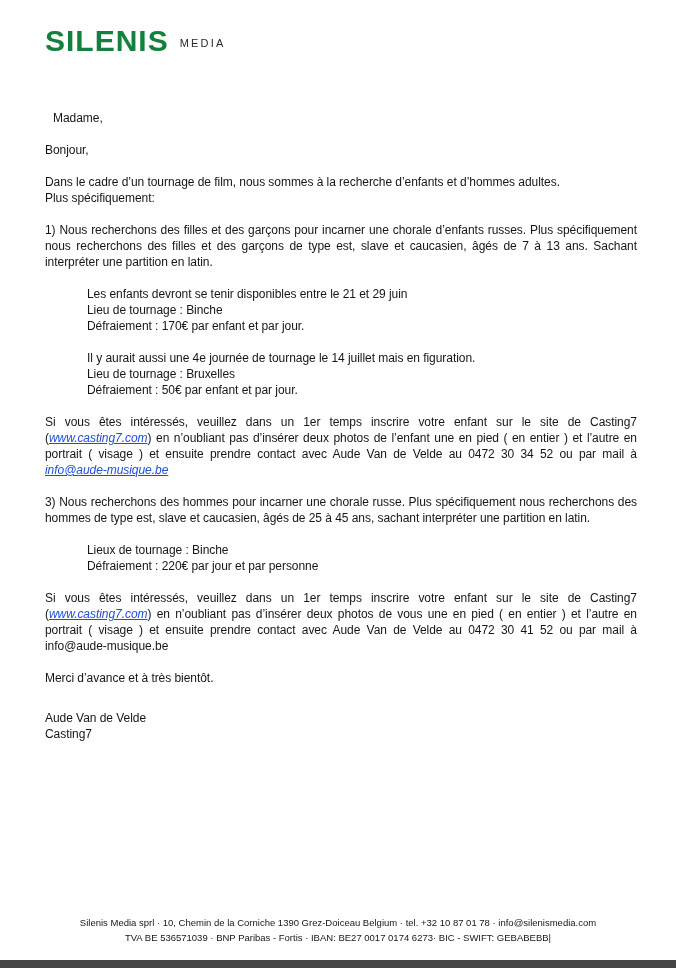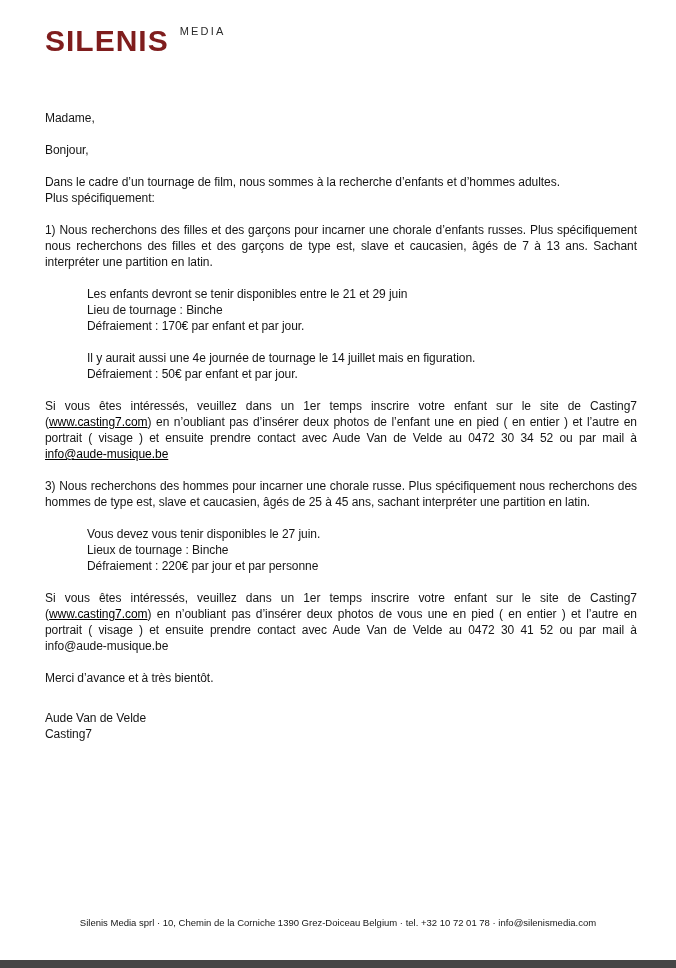--- a/index.html
+++ b/index.html
@@ -11,38 +11,38 @@
     overflow:hidden;
     color:#151515;
   }
   
   .logo{
     position:absolute;left:45px;top:26px;
     display:flex;align-items:flex-start;
   }
   .logo-primary{
     font-size:30px;font-weight:bold;letter-spacing:1px;
-    color:#7f1d1d;line-height:30px;
+    color:#15803d;line-height:30px;
   }
   .logo-secondary{
     font-size:11px;font-weight:500;letter-spacing:2.2px;
-    color:#2a2a2a;margin-left:11px;margin-top:0;line-height:11px;
+    color:#2a2a2a;margin-left:11px;margin-top:12px;line-height:11px;
   }
   
   .letter{
     position:absolute;left:45px;top:110px;width:592px;
     font-size:12px;line-height:16px;letter-spacing:-0.05px;
   }
   .letter p{margin:16px 0 0 0;}
-  .letter p.first{margin-top:0;}
+  .letter p.first{margin-top:0;margin-left:8px;}
   .line{display:block;}
   .justify{text-align:justify;}
   .indent{padding-left:42px;}
   .sig{margin-top:24px !important;text-align:left;}
-  a.link{color:#000000;text-decoration:underline;cursor:pointer;}
+  a.link{color:#1d4ed8;text-decoration:underline;cursor:pointer;font-style:italic;}
   
   .footer{
     position:absolute;left:0;top:915px;width:676px;
     text-align:center;font-size:9.5px;line-height:15px;color:#161616;
     letter-spacing:0px;
   }
   .bottom-bar{
     position:absolute;left:0;bottom:0;width:676px;height:8px;
     background:#454545;
   }
@@ -73,43 +73,44 @@
     <p class="justify">1) Nous recherchons des filles et des garçons pour incarner une chorale d’enfants russes. Plus spécifiquement nous recherchons des filles et des garçons de type est, slave et caucasien, âgés de 7 à 13 ans. Sachant interpréter une partition en latin.</p>
 
     <p class="indent">
       <span class="line">Les enfants devront se tenir disponibles entre le 21 et 29 juin</span>
       <span class="line">Lieu de tournage : Binche</span>
       <span class="line">Défraiement : 170€ par enfant et par jour.</span>
     </p>
 
     <p class="indent">
       <span class="line">Il y aurait aussi une 4e journée de tournage le 14 juillet mais en figuration.</span>
+      <span class="line">Lieu de tournage : Bruxelles</span>
       <span class="line">Défraiement : 50€ par enfant et par jour.</span>
     </p>
 
     <p class="justify"><span>Si vous êtes intéressés, veuillez dans un 1er temps inscrire votre enfant sur le site de Casting7 (</span><a class="link">www.casting7.com</a><span>) en n’oubliant pas d’insérer deux photos de l’enfant une en pied ( en entier ) et l’autre en portrait ( visage ) et ensuite prendre contact avec Aude Van de Velde au 0472 30 34 52 ou par mail à </span><a class="link">info@aude-musique.be</a></p>
 
     <p class="justify">3) Nous recherchons des hommes pour incarner une chorale russe. Plus spécifiquement nous recherchons des hommes de type est, slave et caucasien, âgés de 25 à 45 ans, sachant interpréter une partition en latin.</p>
 
     <p class="indent">
-      <span class="line">Vous devez vous tenir disponibles le 27 juin.</span>
       <span class="line">Lieux de tournage : Binche</span>
       <span class="line">Défraiement : 220€ par jour et par personne</span>
     </p>
 
     <p class="justify"><span>Si vous êtes intéressés, veuillez dans un 1er temps inscrire votre enfant sur le site de Casting7 (</span><a class="link">www.casting7.com</a><span>) en n’oubliant pas d’insérer deux photos de vous une en pied ( en entier ) et l’autre en portrait ( visage ) et ensuite prendre contact avec Aude Van de Velde au 0472 30 41 52 ou par mail à info@aude-musique.be</span></p>
 
     <p>Merci d’avance et à très bientôt.</p>
 
     <p class="sig">
       <span class="line">Aude Van de Velde</span>
       <span class="line">Casting7</span>
     </p>
 
   </div>
 
   <div class="footer">
-    <span class="line">Silenis Media sprl · 10, Chemin de la Corniche 1390 Grez-Doiceau Belgium · tel. +32 10 72 01 78 · info@silenismedia.com</span>
+    <span class="line">Silenis Media sprl · 10, Chemin de la Corniche 1390 Grez-Doiceau Belgium · tel. +32 10 87 01 78 · info@silenismedia.com</span>
+    <span class="line">TVA BE 536571039 · BNP Paribas - Fortis · IBAN: BE27 0017 0174 6273· BIC - SWIFT: GEBABEBB|</span>
   </div>
 
   <div class="bottom-bar"></div>
 
 </div>
 
 </body></html>

